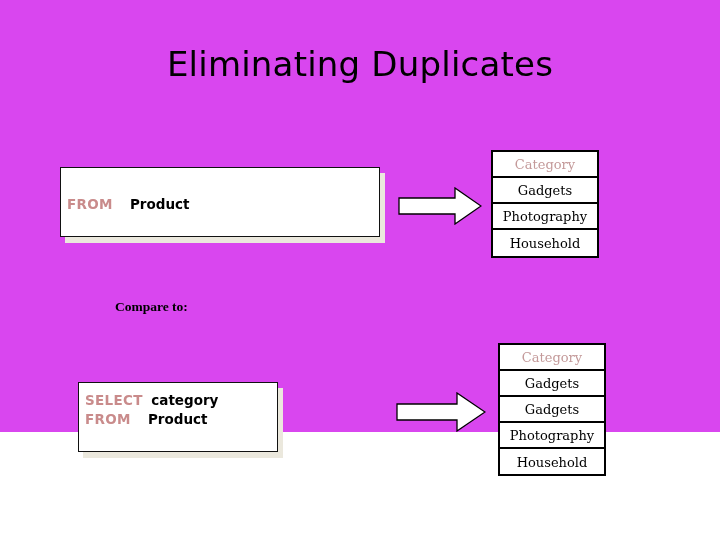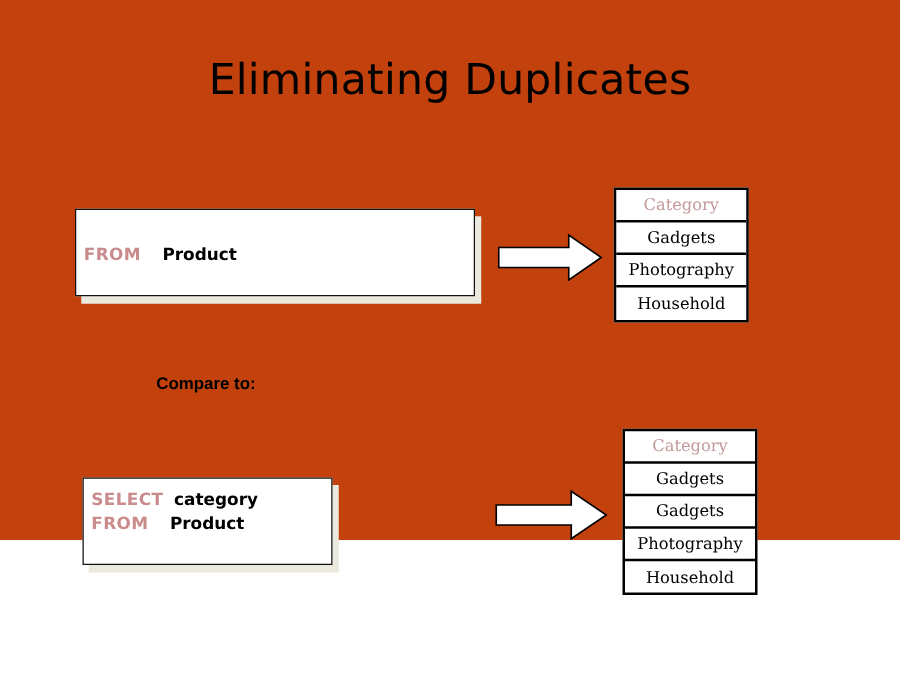--- a/index.html
+++ b/index.html
@@ -13,21 +13,21 @@
     background: #ffffff;
     font-family: "Liberation Sans", sans-serif;
     overflow: hidden;
     position: relative;
   }
 
   .slide {
     position: relative;
     width: 720px;
     height: 432px;
-    background: #c2410c;
+    background: #d946ef;
   }
 
   
   .slide-title {
     position: absolute;
     left: 0;
     top: 44px;
     width: 720px;
     text-align: center;
     font-family: "DejaVu Sans", sans-serif;
@@ -72,34 +72,34 @@
   #sql-box-distinct {
     left: 60px;
     top: 167px;
     width: 320px;
     height: 70px;
   }
   #sql-box-distinct .l1 { left: 6px; top: 8px; }
   #sql-box-distinct .l2 { left: 6px; top: 27px; }
 
   #sql-box-plain {
-    left: 66px;
+    left: 78px;
     top: 382px;
     width: 200px;
     height: 70px;
   }
   #sql-box-plain .l1 { left: 6px; top: 8px; }
   #sql-box-plain .l2 { left: 6px; top: 27px; }
 
   
   .compare-label {
     position: absolute;
-    left: 125px;
+    left: 115px;
     top: 299px;
-    font-family: Liberation Sans, sans-serif;
+    font-family: Liberation Serif, serif;
     font-size: 13.5px;
     font-weight: 600;
     color: #000000;
     white-space: nowrap;
   }
 
   
   .arrow {
     position: absolute;
   }

